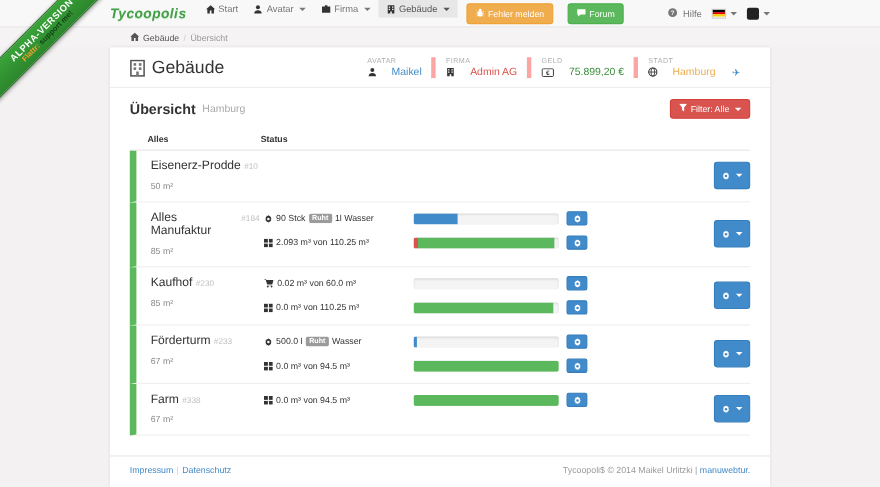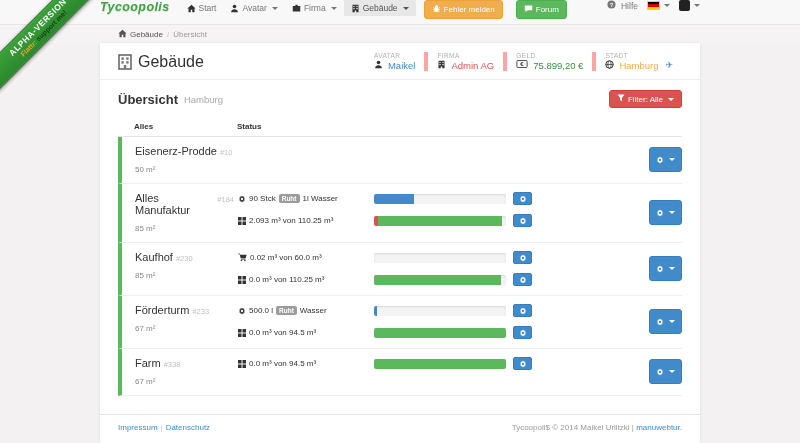--- a/index.html
+++ b/index.html
@@ -1,21 +1,21 @@
 <!DOCTYPE html>
 <html><head>
 <meta charset="utf-8">
 <style>
   *{margin:0;padding:0;box-sizing:border-box}
   html,body{width:800px;height:443px}
   body{background:#f3f1f1;font-family:"Liberation Sans",sans-serif;overflow:hidden;position:relative}
 
   
   .navbar{height:25px;background:#f8f8f8;border-bottom:1px solid #e7e7e7;position:relative;z-index:3}
-  .navbar-inner{width:600px;margin:0 auto;height:100%;display:flex;align-items:flex-start}
+  .navbar-inner{width:600px;margin:0 auto;height:100%;display:flex;align-items:center}
   .brand{font-weight:bold;font-style:italic;font-size:12.5px;color:#43a047;letter-spacing:.4px;
          text-shadow:0 1px 0 #cde8cd;margin-right:10px;cursor:pointer;white-space:nowrap}
   .nav-item{display:flex;align-items:center;gap:3px;padding:0 7px;height:16px;font-size:8.5px;
             color:#777;cursor:pointer;white-space:nowrap}
   .nav-item.active{background:#e7e7e7;color:#555}
   .nav-item svg{display:block}
   .caret{display:inline-block;width:0;height:0;border-top:3px solid;border-left:3px solid transparent;
          border-right:3px solid transparent;margin-left:2px;vertical-align:middle}
   .btn{display:flex;align-items:center;gap:3px;font-size:8px;color:#fff;border-radius:3px;
        padding:3px 7px;cursor:pointer;white-space:nowrap;border:1px solid transparent}
@@ -46,35 +46,35 @@
   .crumb .sep{color:#ccc}
 
   
   .container{width:600px;margin:0 auto;background:#fff;box-shadow:0 0 3px rgba(0,0,0,.09)}
   .page-header{display:flex;align-items:center;padding:9px 18px 8px;border-bottom:1px solid #ededed}
   .page-title{display:flex;align-items:center;gap:6px;font-size:16px;color:#333}
   .stats{margin-left:auto;display:flex}
   .stat{padding:0 9px;border-left:4px solid #fca5a5}
   .stat:first-child{border-left:none}
   .stat-label{font-size:6.5px;color:#b0b0b0;letter-spacing:.4px;margin-bottom:1px}
-  .stat-value{font-size:9.5px;display:flex;gap:5px;cursor:pointer;white-space:nowrap}
+  .stat-value{font-size:9.5px;display:flex;align-items:center;gap:13px;cursor:pointer;white-space:nowrap}
   .plane{font-size:9px;color:#428bca;margin-left:2px;cursor:pointer}
 
   
   .section-head{display:flex;align-items:center;padding:10px 18px 8px}
   .section-title{font-size:13px;font-weight:bold;color:#333}
   .section-sub{font-size:9.5px;color:#a9a9a9;margin-left:6px}
   .btn-danger{background:#d9534f;border-color:#d43f3a;margin-left:auto}
 
   
   .table{margin:0 18px}
   .thead{display:flex;font-size:8px;font-weight:bold;color:#333;padding:6px 0 5px 16px;
          border-bottom:1px solid #e5e5e5}
   .th-name{width:103px}
-  .trow{display:flex;border-bottom:1px solid #efefef;border-left:4px solid #701a75;
+  .trow{display:flex;border-bottom:1px solid #efefef;border-left:6px solid #701a75;
         padding:8px 0 9px 13px}
   .name-cell{width:103px;padding-right:4px}
   .nline{display:flex;align-items:baseline;gap:3px}
   .bname{font-size:11px;color:#333}
   .bid{font-size:7.5px;color:#c0c0c0}
   .bsize{font-size:8px;color:#888;margin-top:8px}
   .status-cell{display:flex;flex-direction:column;gap:9px}
   .sline{display:flex;align-items:center}
   .stext{width:136px;display:flex;align-items:center;gap:3px;font-size:8px;color:#333;white-space:nowrap;overflow:hidden}
   .sic{display:flex;color:#333}

